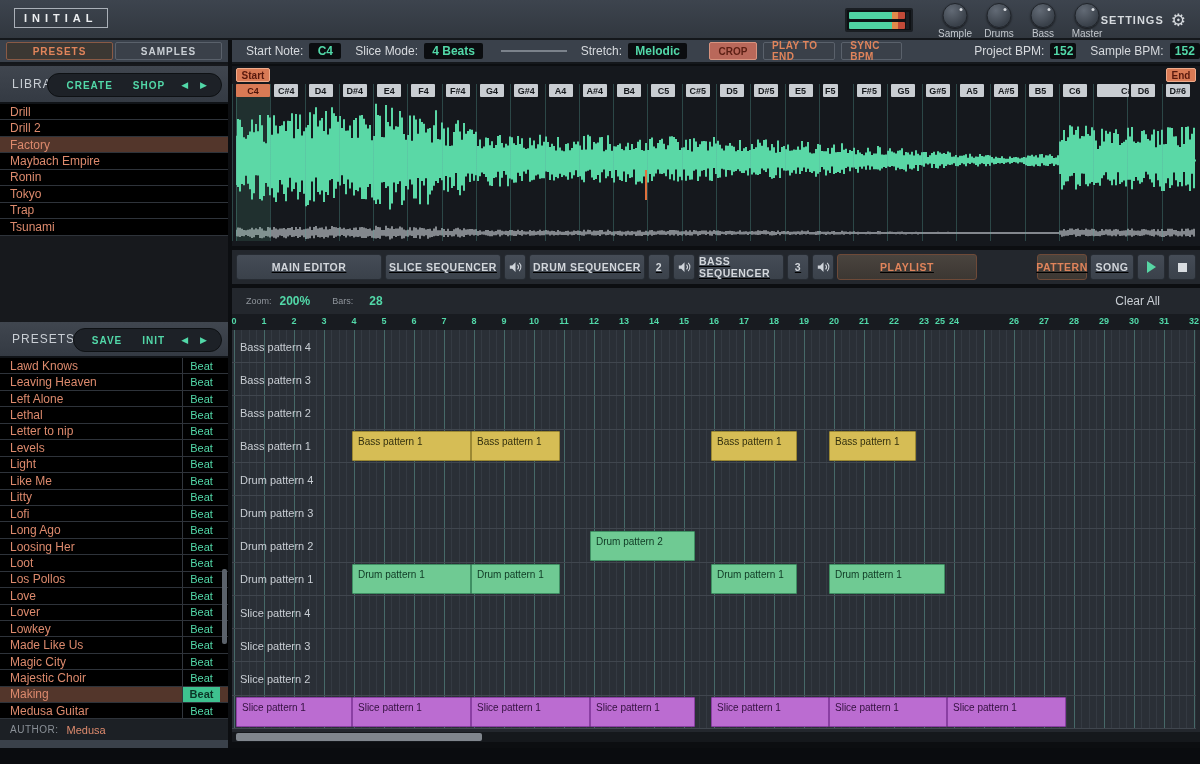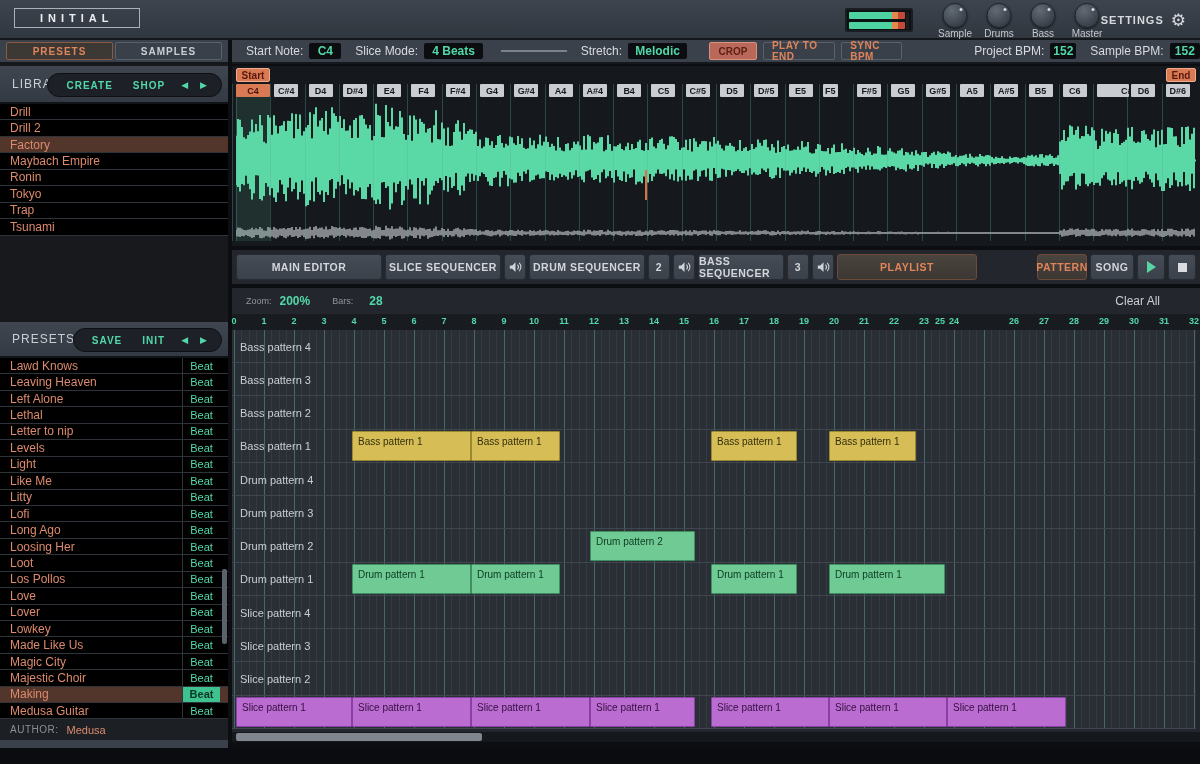--- a/index.html
+++ b/index.html
@@ -3,21 +3,21 @@
 <meta charset="utf-8">
 <style>
   * { margin:0; padding:0; box-sizing:border-box; }
   html,body { width:1200px; height:764px; background:#0c0e11; overflow:hidden;
     font-family:"Liberation Sans","DejaVu Sans",sans-serif; }
   .app { position:relative; width:1200px; height:764px; background:#0c0e11; }
 
   
   .topbar { position:absolute; left:0; top:0; width:1200px; height:40px;
     background:linear-gradient(#3d444e,#31373f); border-bottom:2px solid #14171b; }
-  .logo-box { position:absolute; left:14px; top:8px; padding:3px 25px; border:1px solid #aab0b8;
+  .logo-box { position:absolute; left:14px; top:8px; padding:3px 9px; border:1px solid #aab0b8;
     color:#eceef0; font-size:11px; font-weight:bold; letter-spacing:5px; }
   .meter { position:absolute; left:845px; top:8px; width:68px; height:24px;
     background:#0e1114; border:2px solid #1a1e23; border-radius:2px; }
   .meter .bar { position:absolute; left:2px; width:56px; height:7px; border-radius:1px;
     background:linear-gradient(90deg,#4fd2a2 0 76%,#e0894a 76% 88%,#c14a38 88% 100%); }
   .meter .bar.b1 { top:2px; } .meter .bar.b2 { top:12px; }
   .meter .cap { position:absolute; right:2px; top:2px; width:3px; height:17px; background:#1a1e23; }
   .knobs { position:absolute; left:933px; top:0; height:40px; display:flex; }
   .knob-unit { width:44px; height:40px; position:relative; text-align:center; }
   .knob { position:absolute; left:50%; top:3px; transform:translateX(-50%); width:25px; height:25px;
@@ -97,21 +97,21 @@
     background-image:repeating-linear-gradient(90deg, rgba(92,170,158,.32) 0 1px, transparent 1px 34.2857px);
     background-position-x:4px; pointer-events:none; }
   .first-slice-hl { position:absolute; left:4px; top:18px; width:34px; height:157px;
     background:rgba(110,220,170,.13); pointer-events:none; }
   .wave-svg { position:absolute; left:4px; top:32px; }
   .overview-svg { position:absolute; left:4px; top:159px; }
   .playhead { position:absolute; left:413px; top:104px; width:2px; height:30px; background:#e0703d; }
 
   
   .seq-bar { position:absolute; left:0; top:186px; width:968px; height:34px; background:#23272d;
-    display:flex; align-items:center; gap:3px; padding:0 4px; }
+    display:flex; align-items:center; gap:3px; padding:0 4px;text-decoration:underline; }
   .seq-btn { height:26px; display:flex; align-items:center; justify-content:center;
     background:linear-gradient(#454c56,#3a414a); border:1px solid #272c33; border-radius:3px;
     color:#d3d7dc; font-size:10.5px; font-weight:bold; letter-spacing:.5px; cursor:pointer; }
   .seq-btn.w-me { width:146px; } .seq-btn.w-seq { width:116px; } .seq-btn.w-bseq { width:86px; }
   .seq-btn.w-num { width:22px; } .seq-btn.w-spk { width:22px; }
   .seq-btn.w-pl { width:140px; }
   .seq-btn.active-orange { color:#e0845b; border-color:#6e4a38; background:linear-gradient(#4a443e,#3c3732); }
   .seq-right { margin-left:auto; display:flex; gap:3px; }
   .seq-btn.w-pat { width:50px; } .seq-btn.w-song { width:44px; }
   .seq-btn.w-tr { width:28px; }

